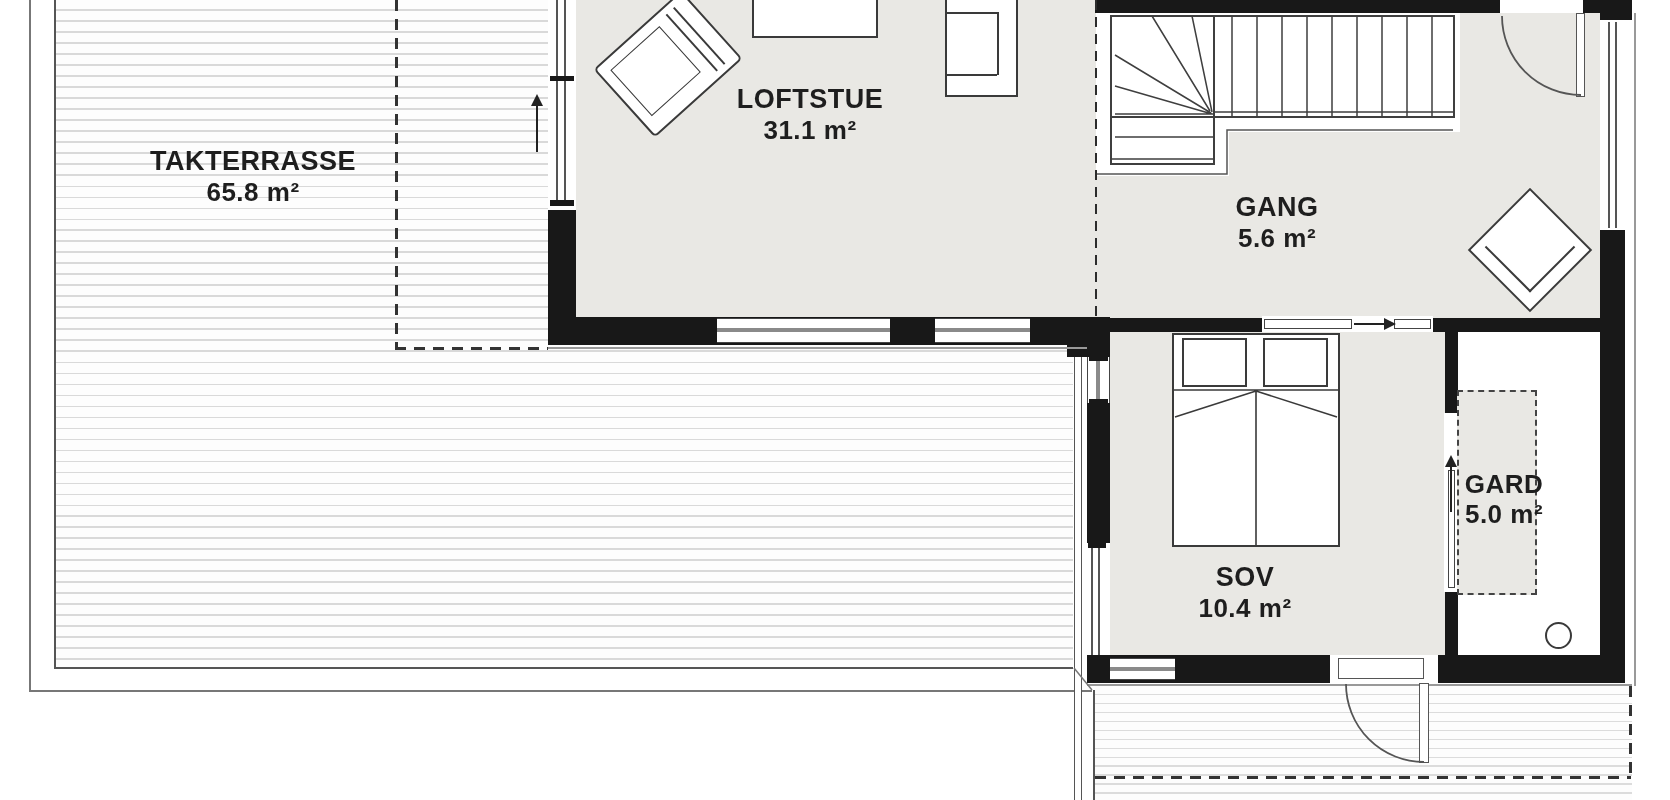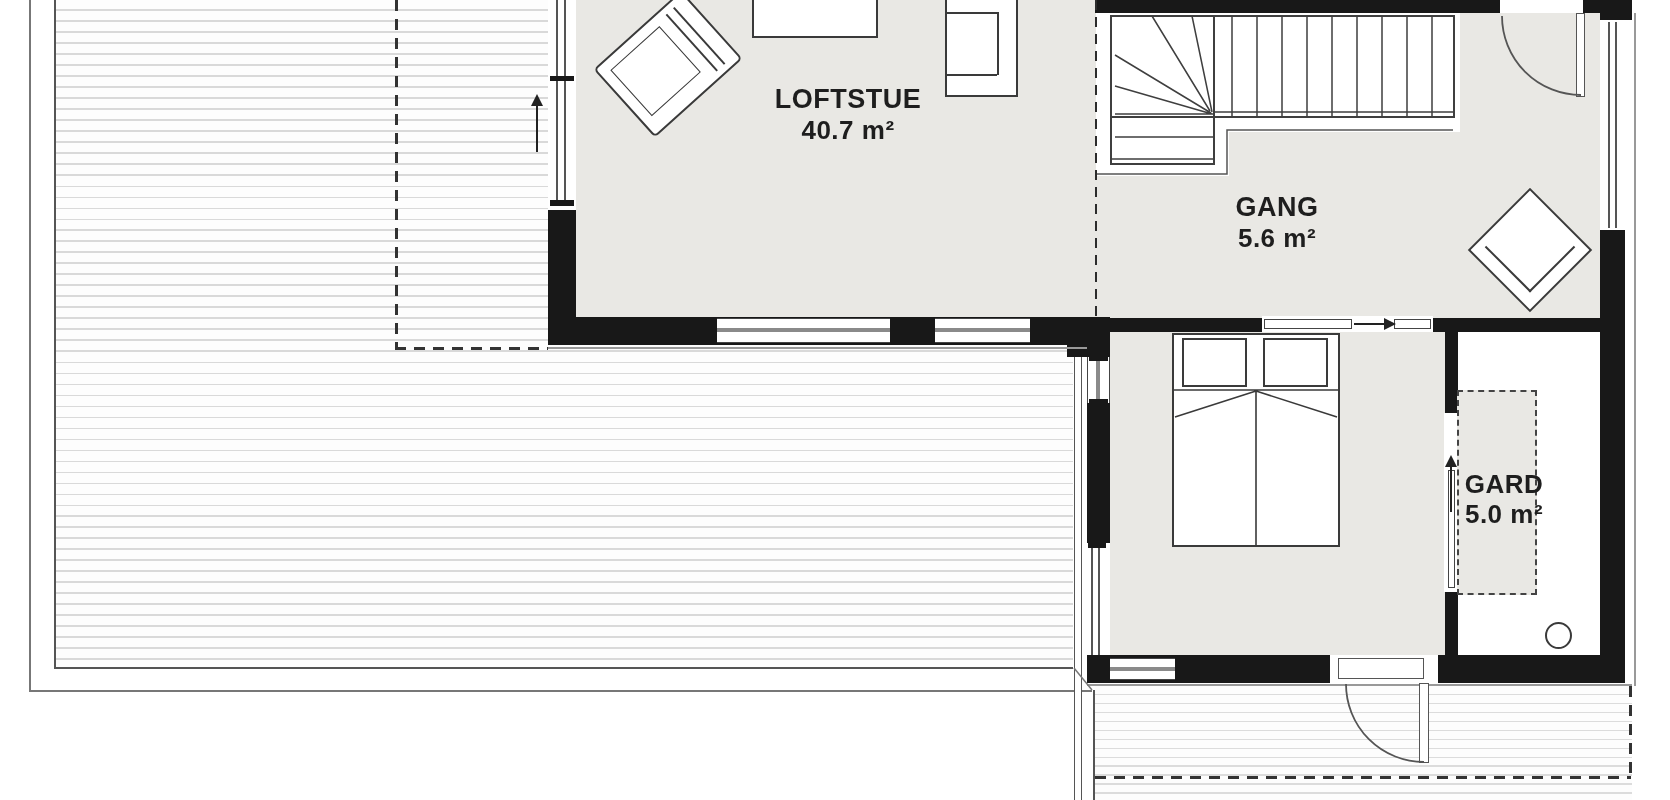--- a/index.html
+++ b/index.html
@@ -171,26 +171,34 @@
     <path d="M537,152 L537,104" stroke="#222" stroke-width="2" fill="none"></path>
     <path d="M537,94 L531,106 L543,106 Z" fill="#222"></path>
 
     <path d="M1354,324 L1386,324" stroke="#222" stroke-width="2" fill="none"></path>
     <path d="M1396,324 L1384,318 L1384,330 Z" fill="#222"></path>
 
     <path d="M1451,512 L1451,465" stroke="#222" stroke-width="2" fill="none"></path>
     <path d="M1451,455 L1445,467 L1457,467 Z" fill="#222"></path>
   </svg>
 
-  <div class="room-label" style="left:848px;top:84px;">
+  <div class="room-label" style="left:253px;top:146px;">
+    <span>TAKTERRASSE</span><br>
+    <span class="area">65.8 m²</span>
+  </div>
+  <div class="room-label" style="left:810px;top:84px;">
     <span>LOFTSTUE</span><br>
-    <span class="area">40.7 m²</span>
+    <span class="area">31.1 m²</span>
   </div>
   <div class="room-label" style="left:1277px;top:192px;">
     <span>GANG</span><br>
     <span class="area">5.6 m²</span>
   </div>
+  <div class="room-label" style="left:1245px;top:562px;">
+    <span>SOV</span><br>
+    <span class="area">10.4 m²</span>
+  </div>
   <div class="room-label" style="left:1504px;top:470px;font-size:26px;">
     <span>GARD</span><br>
     <span class="area">5.0 m²</span>
   </div>
 
 </div>
 
 </body></html>

